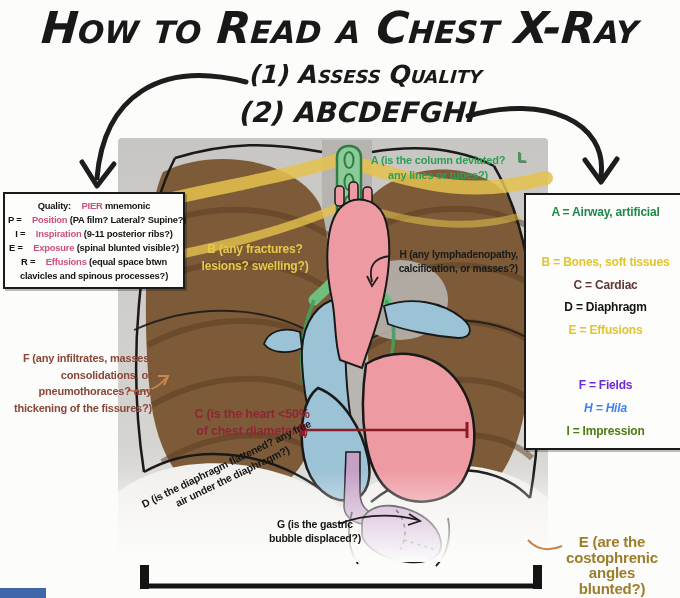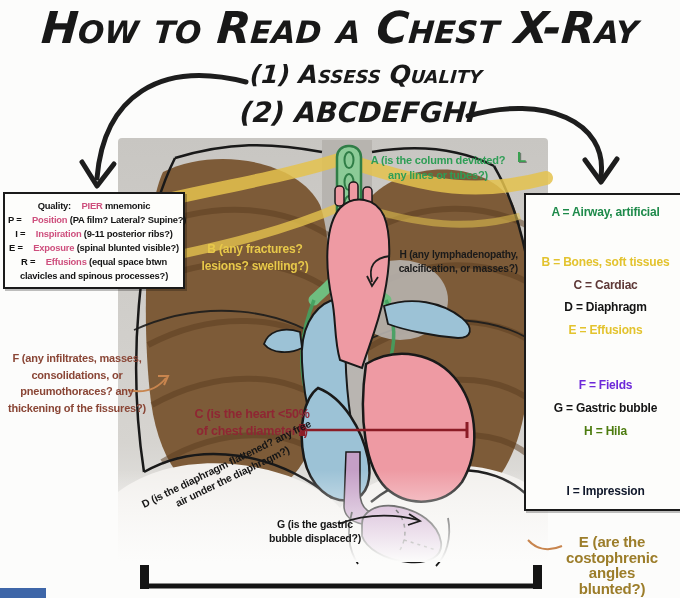--- a/index.html
+++ b/index.html
@@ -190,29 +190,28 @@
     <div><span>R</span><span> = </span><span class="pink">Effusions</span><span> (equal space btwn clavicles and spinous processes?)</span></div>
   </div>
 
   <div class="mbox rightbox">
     <div style="color: rgb(30, 138, 74);"><span>A</span><span> = </span><span>Airway, artificial</span></div>
     <div style="color: rgb(227, 195, 46); margin-top: 27px;"><span>B</span><span> = </span><span>Bones, soft tissues</span></div>
     <div style="color: rgb(94, 56, 54);"><span>C</span><span> = </span><span>Cardiac</span></div>
     <div style="color: rgb(20, 20, 20);"><span>D</span><span> = </span><span>Diaphragm</span></div>
     <div style="color: rgb(227, 195, 46);"><span>E</span><span> = </span><span>Effusions</span></div>
     <div style="color: #6d28d9; margin-top: 32px;"><span>F</span><span> = </span><span>Fields</span></div>
-    <div style="color: rgb(20, 20, 20);"><span>G</span><span> = </span><span>Gastric bubble</span></div>
-    <div style="color: #4d7c0f;"><span>H</span><span> = </span><span>Hila</span></div>
-    <div style="color: #0f172a; margin-top: 38px;"><span>I</span><span> = </span><span>Impression</span></div>
+    <div style="color: #3b82f6; font-style: italic;"><span>H</span><span> = </span><span>Hila</span></div>
+    <div style="color: #4d7c0f;"><span>I</span><span> = </span><span>Impression</span></div>
   </div>
 
   <div class="ann ann-a" style="color: rgb(47, 158, 86);">A (is the column deviated? any lines or tubes?)</div>
   <div class="ann ann-b" style="color: rgb(232, 201, 74);">B (any fractures? lesions? swelling?)</div>
   <div class="ann ann-h" style="color: rgb(26, 26, 26);">H (any lymphadenopathy, calcification, or masses?)</div>
-  <div class="ann ann-f" style="color: rgb(138, 70, 54);">F (any infiltrates, masses, consolidations, or pneumothoraces? any thickening of the fissures?)</div>
+  <div class="ann ann-f" style="color: rgb(138, 70, 54); text-align: right;">F (any infiltrates, masses, consolidations, or pneumothoraces? any thickening of the fissures?)</div>
   <div class="ann ann-c" style="color: rgb(143, 38, 51);">C (is the heart &lt;50% of chest diameter?)</div>
   <div class="ann ann-d" style="color: rgb(22, 22, 22);">D (is the diaphragm flattened? any free air under the diaphragm?)</div>
   <div class="ann ann-g" style="color: rgb(22, 22, 22);">G (is the gastric bubble displaced?)</div>
   <div class="ann ann-e" style="color: rgb(156, 125, 42);">E (are the costophrenic angles blunted?)</div>
 
   <div class="lmark">L</div>
   <div class="bluebar"></div>
 </div>
 
 </body></html>

